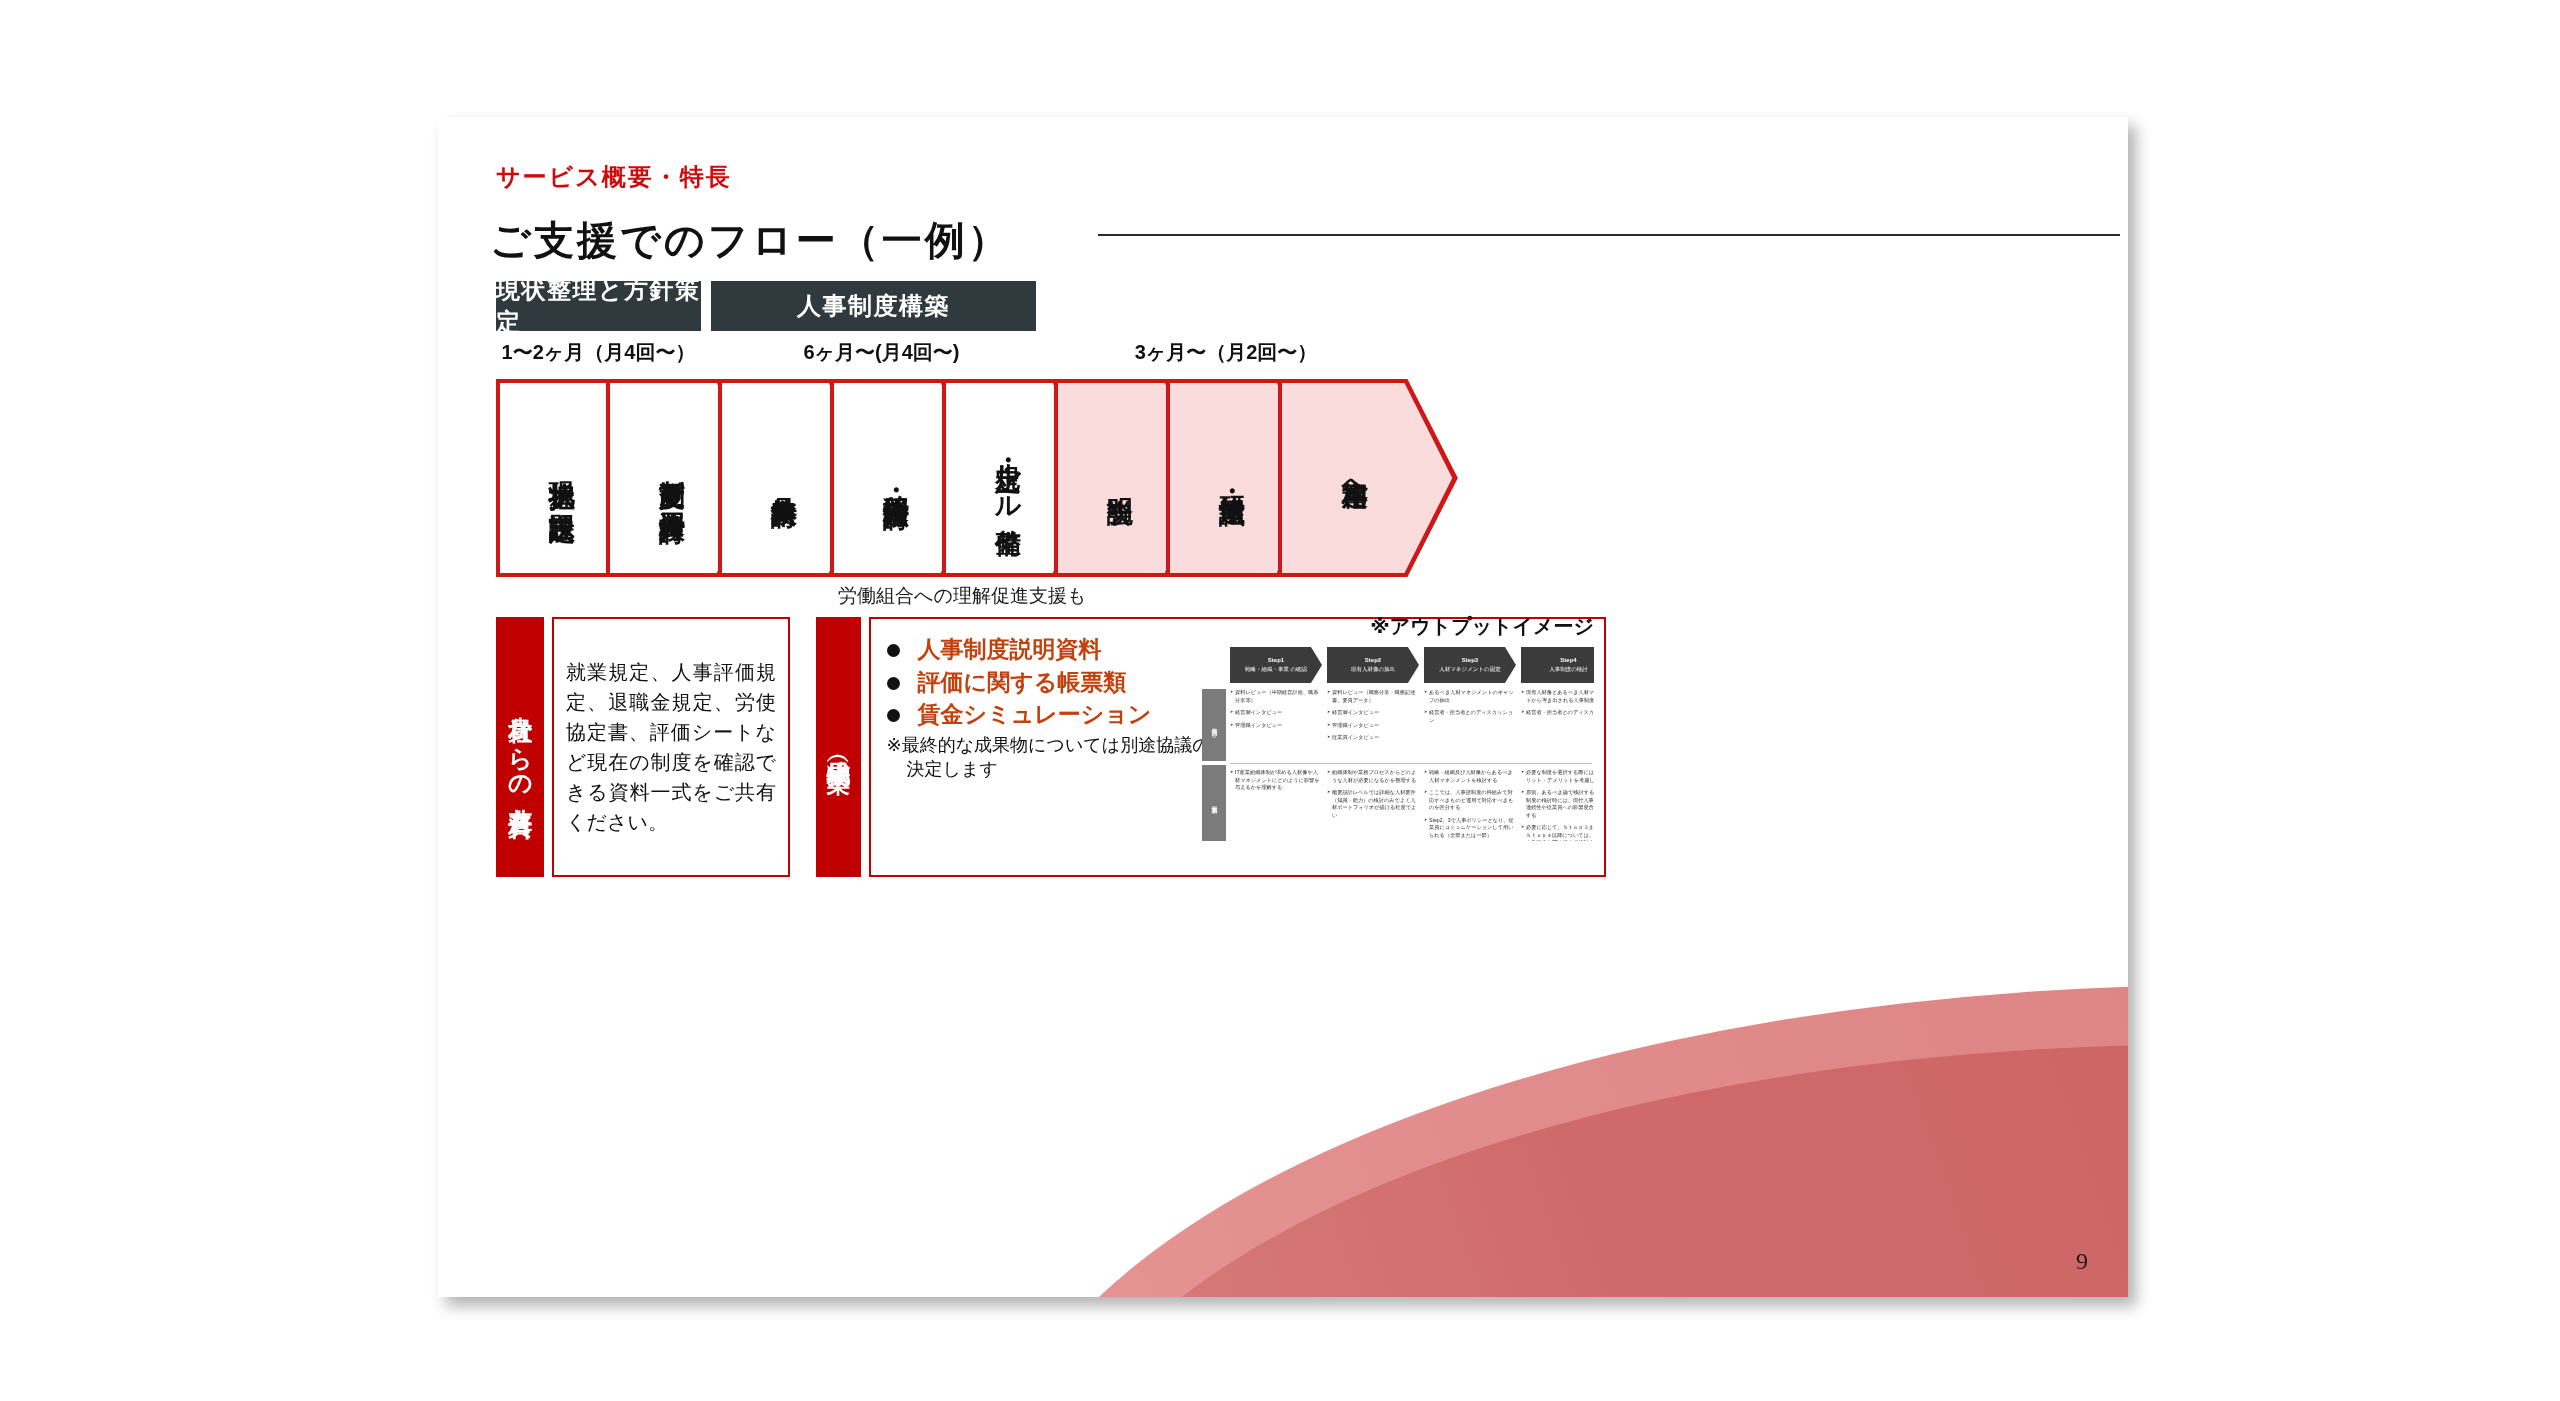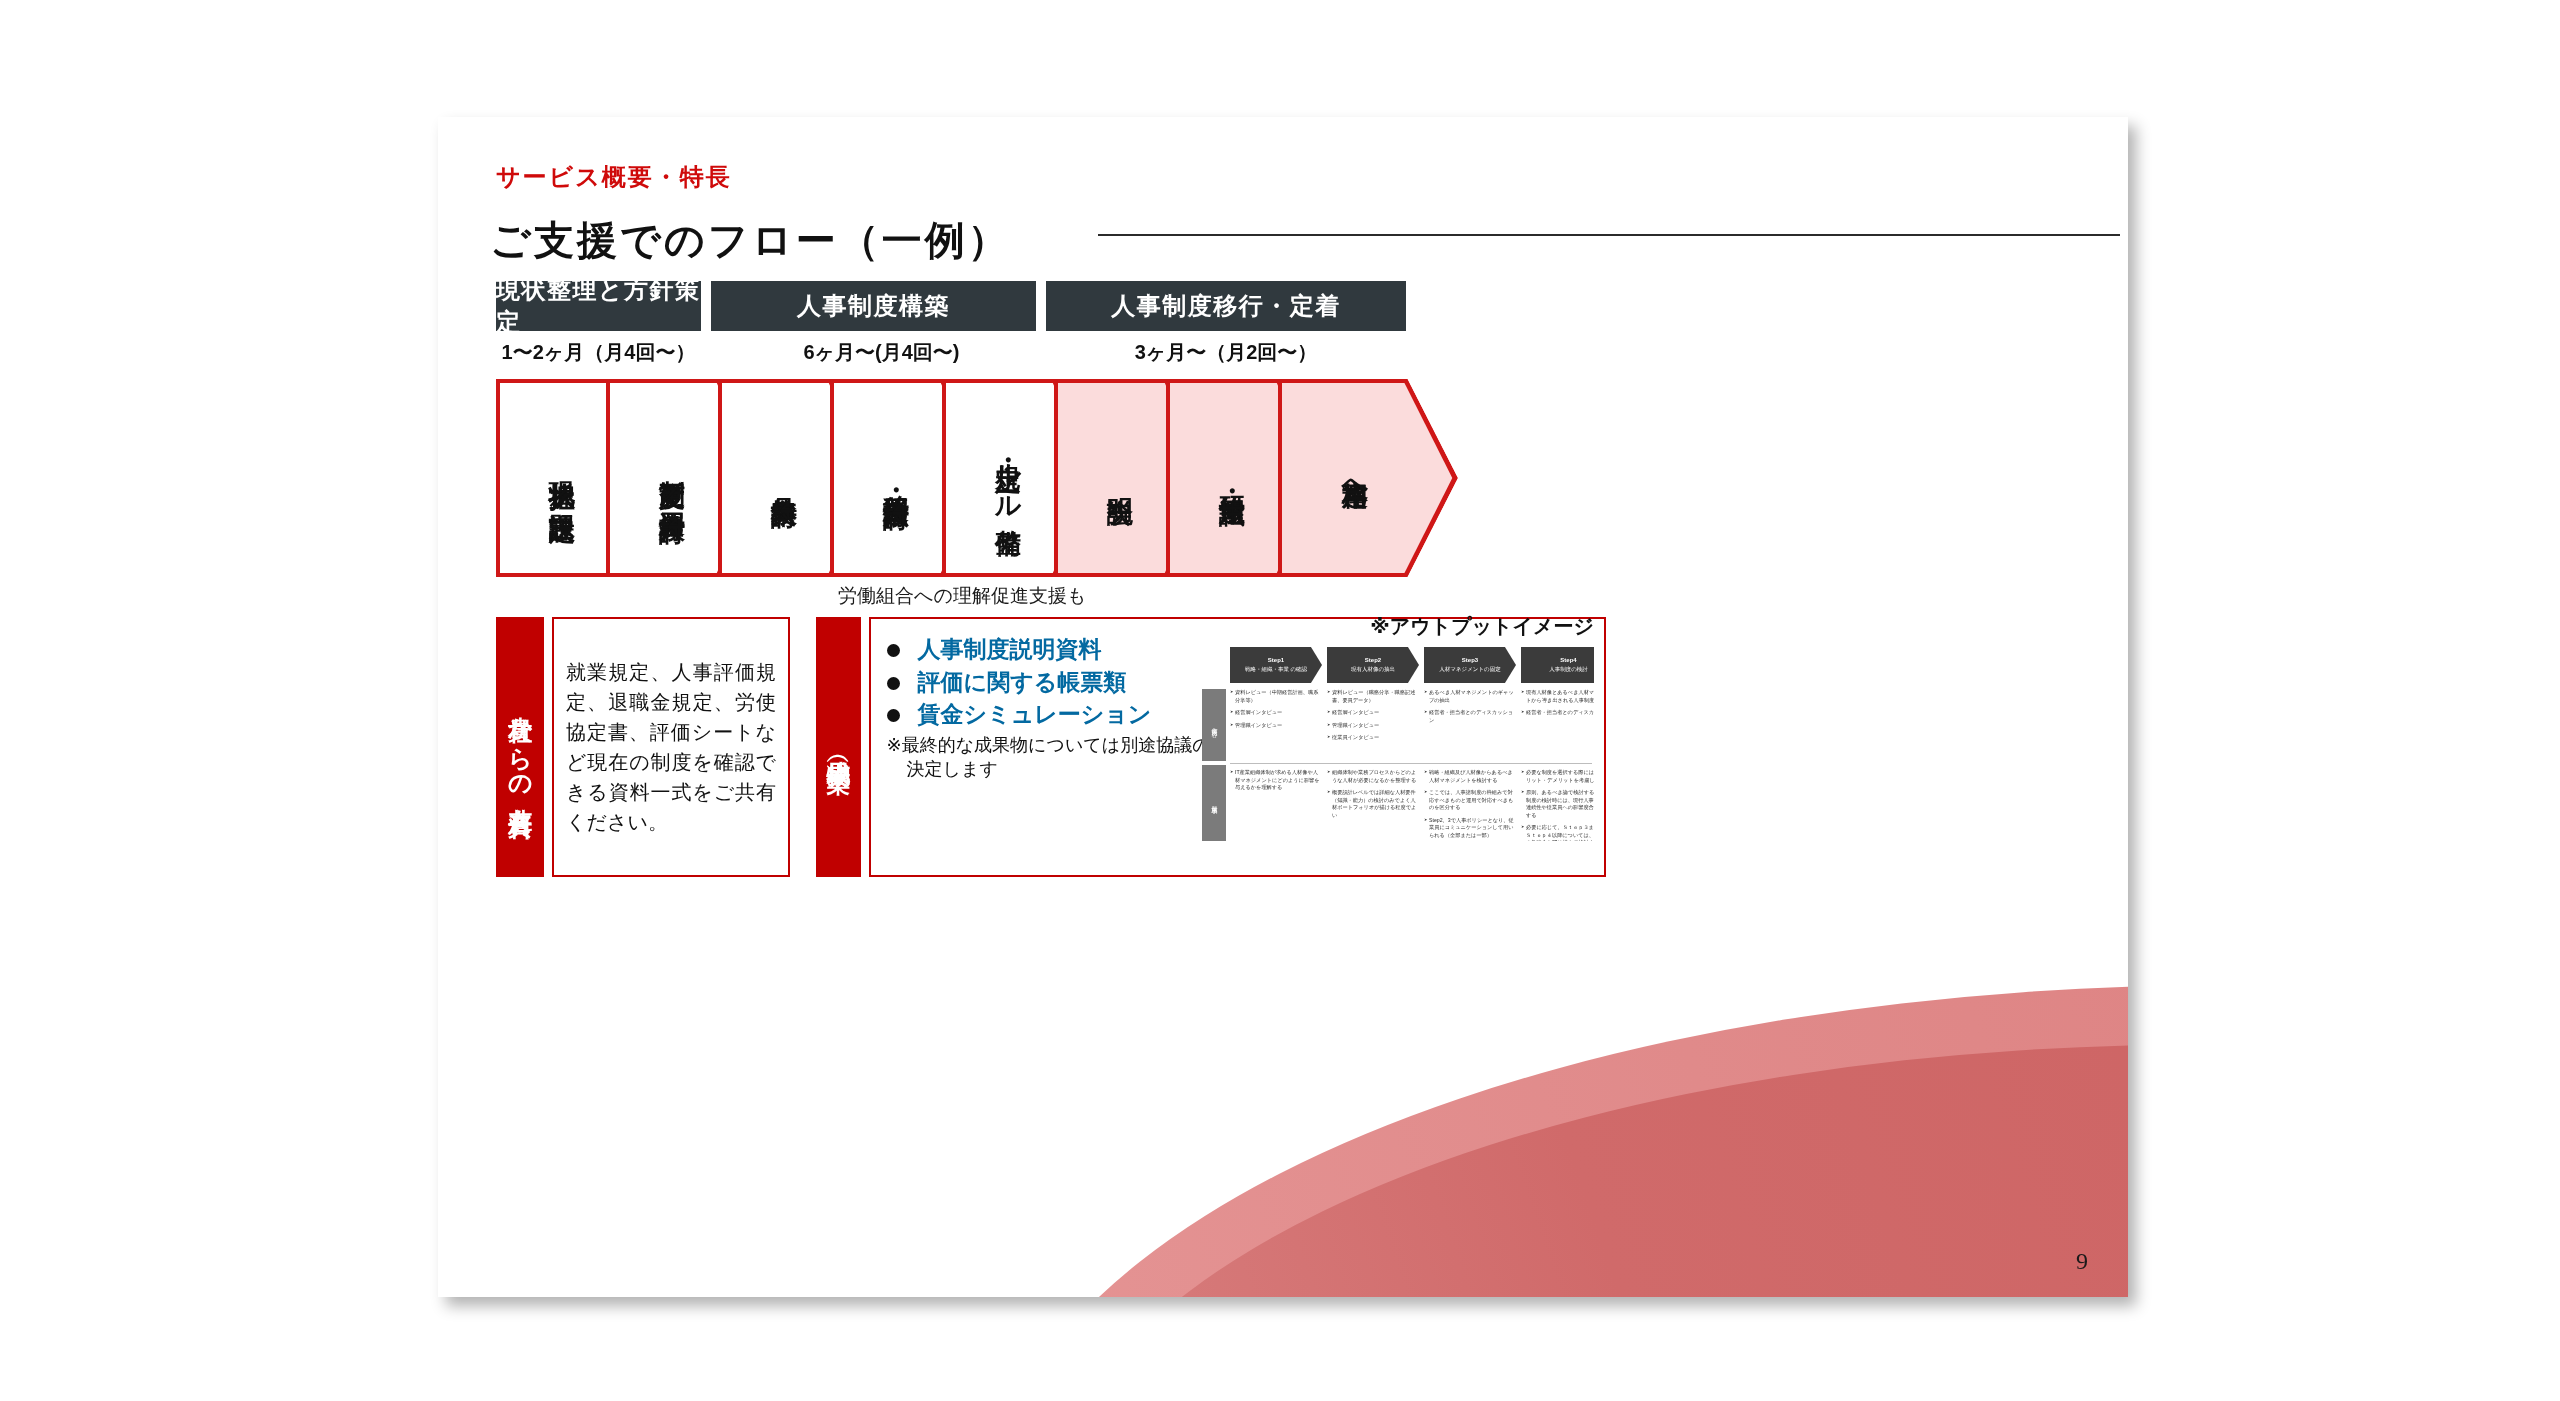--- a/index.html
+++ b/index.html
@@ -166,21 +166,21 @@
 
   
   .bbox-right{left:378px;top:500px;width:790px;height:260px;}
   .bbox-right .bbox-tab{width:48px;height:260px;}
   .bbox-right .bbox-body{
     margin-left:8px;width:791px;height:100%;box-sizing:border-box;
     padding:14px 16px;display:block;position:relative;
   }
   .bullets{margin:0;padding:0;list-style:none;}
   .bullets li{
-    font-size:23px;font-weight:bold;color:#0369a1;line-height:1.42;
+    font-size:23px;font-weight:bold;color:#c2410c;line-height:1.42;
     display:flex;align-items:baseline;
   }
   .bullets li .dot{
     display:inline-block;width:13px;height:13px;border-radius:50%;
     background:#111;margin-right:18px;flex:0 0 auto;
   }
   .note-small{
     margin:2px 0 0 0;font-size:18px;color:#111;line-height:1.35;
   }
   .note-small .indent{display:block;padding-left:20px;}
@@ -250,21 +250,20 @@
   <div class="deco-top-white"></div>
 
 
   <div class="kicker">サービス概要・特長</div>
   <div class="slide-title">ご支援でのフロー（一例）</div>
   <div class="title-rule"></div>
 
   <div class="phase-row">
     <div class="phase phase-p0">現状整理と方針策定</div>
     <div class="phase phase-p1">人事制度構築</div>
-    <div class="phase phase-p2">人事制度移行・定着</div>
   </div>
 
   <div class="dur-row">
     <div class="dur dur-d0">1〜2ヶ月（月4回〜）</div>
     <div class="dur dur-d1">6ヶ月〜(月4回〜)</div>
     <div class="dur dur-d2">3ヶ月〜（月2回〜）</div>
   </div>
 
   <div class="chev-row">
     <div class="chev chev-outline" style="left:0px;width:158px;">

